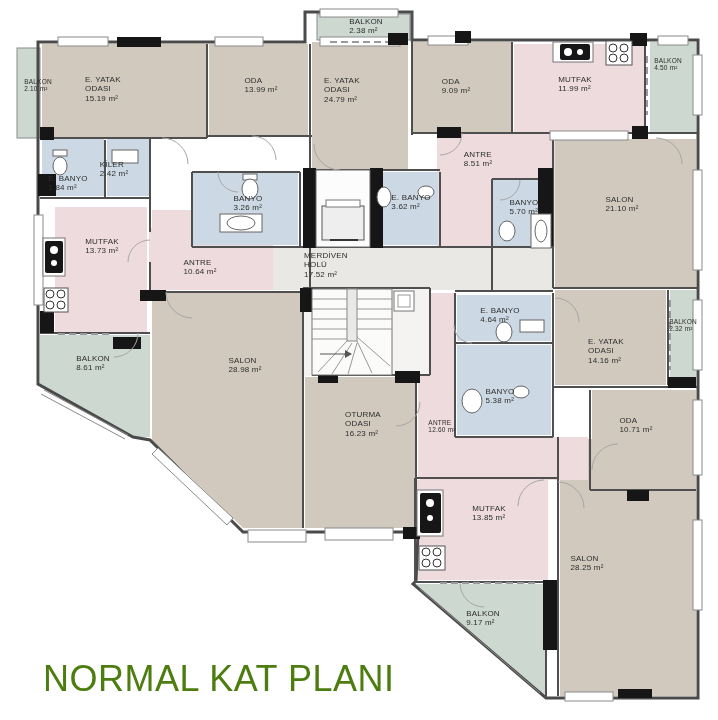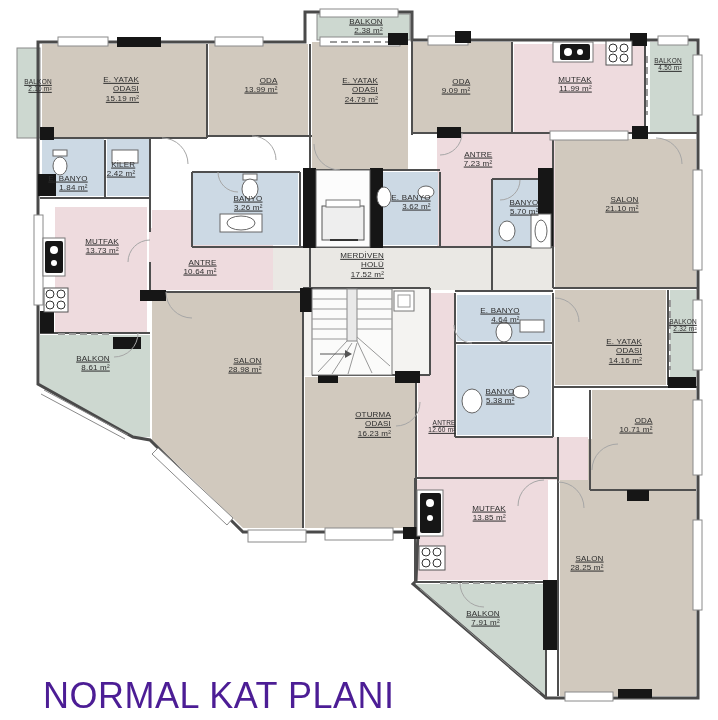--- a/index.html
+++ b/index.html
@@ -1,29 +1,29 @@
 <!DOCTYPE html>
 <html><head>
 <meta charset="utf-8">
 <style>
   html,body{margin:0;padding:0;background:#ffffff;}
   .canvas{position:relative;width:718px;height:720px;background:#ffffff;overflow:hidden;
           font-family:"Liberation Sans", sans-serif;}
   .plan-svg{position:absolute;left:0;top:0;}
-  .room-label{position:absolute;transform:translate(-50%,-50%);text-align:right;
-              color:#2d2d2d;font-size:8px;line-height:1.18;letter-spacing:.2px;z-index:5;text-decoration:underline;}
+  .room-label{position:absolute;transform:translate(-50%,-50%);text-align:left;
+              color:#2d2d2d;font-size:8px;line-height:1.18;letter-spacing:.2px;z-index:5;}
   .room-label .nm{display:block;margin:0 auto;}
   .room-label .ar{display:block;}
   .room-label.tiny{font-size:6.5px;line-height:1.1;}
   .w54 .nm{max-width:54px;margin-top:16px;}
   .w46 .nm{max-width:46px;}
   .w64 .nm{max-width:64px;}
   .w30 .nm{max-width:34px;}
-  .plan-title{position:absolute;left:43px;top:658px;font-size:36px;color:#4c1d95;
-              letter-spacing:.5px;z-index:6;margin-top:17px;}
+  .plan-title{position:absolute;left:43px;top:658px;font-size:36px;color:#4d7c0f;
+              letter-spacing:.5px;z-index:6;}
 </style>
 </head>
 <body>
 
 <div class="canvas">
 
 <svg class="plan-svg" width="718" height="720" viewBox="0 0 718 720">
 
   <g>
 
@@ -299,53 +299,53 @@
       <span class="ar">11.99 m²</span>
     </div>
 <div class="room-label tiny w30" style="left:668px;top:64px">
       <span class="nm">BALKON</span>
       <span class="ar">4.50 m²</span>
     </div>
 <div class="room-label" style="left:68px;top:183px">
       <span class="nm">E. BANYO</span>
       <span class="ar">1.84 m²</span>
     </div>
-<div class="room-label" style="left:121px;top:169px">
+<div class="room-label" style="left:114px;top:169px">
       <span class="nm">KİLER</span>
       <span class="ar">2.42 m²</span>
     </div>
 <div class="room-label" style="left:248px;top:203px">
       <span class="nm">BANYO</span>
       <span class="ar">3.26 m²</span>
     </div>
 <div class="room-label" style="left:411px;top:202px">
       <span class="nm">E. BANYO</span>
       <span class="ar">3.62 m²</span>
     </div>
 <div class="room-label" style="left:478px;top:159px">
       <span class="nm">ANTRE</span>
-      <span class="ar">7.23 m²</span>
+      <span class="ar">8.51 m²</span>
     </div>
 <div class="room-label" style="left:524px;top:207px">
       <span class="nm">BANYO</span>
       <span class="ar">5.70 m²</span>
     </div>
 <div class="room-label" style="left:622px;top:204px">
       <span class="nm">SALON</span>
       <span class="ar">21.10 m²</span>
     </div>
 <div class="room-label" style="left:102px;top:246px">
       <span class="nm">MUTFAK</span>
       <span class="ar">13.73 m²</span>
     </div>
 <div class="room-label" style="left:200px;top:267px">
       <span class="nm">ANTRE</span>
       <span class="ar">10.64 m²</span>
     </div>
-<div class="room-label w64" style="left:352px;top:265px">
+<div class="room-label w64" style="left:336px;top:265px">
       <span class="nm">MERDİVEN HOLÜ</span>
       <span class="ar">17.52 m²</span>
     </div>
 <div class="room-label" style="left:500px;top:315px">
       <span class="nm">E. BANYO</span>
       <span class="ar">4.64 m²</span>
     </div>
 <div class="room-label w54" style="left:615px;top:343px">
       <span class="nm">E. YATAK ODASI</span>
       <span class="ar">14.16 m²</span>
@@ -381,18 +381,18 @@
 <div class="room-label" style="left:489px;top:513px">
       <span class="nm">MUTFAK</span>
       <span class="ar">13.85 m²</span>
     </div>
 <div class="room-label" style="left:587px;top:563px">
       <span class="nm">SALON</span>
       <span class="ar">28.25 m²</span>
     </div>
 <div class="room-label" style="left:483px;top:618px">
       <span class="nm">BALKON</span>
-      <span class="ar">7.91 m²</span>
+      <span class="ar">9.17 m²</span>
     </div>
 
 <div class="plan-title">NORMAL KAT PLANI</div>
 
 </div>
 
 </body></html>

